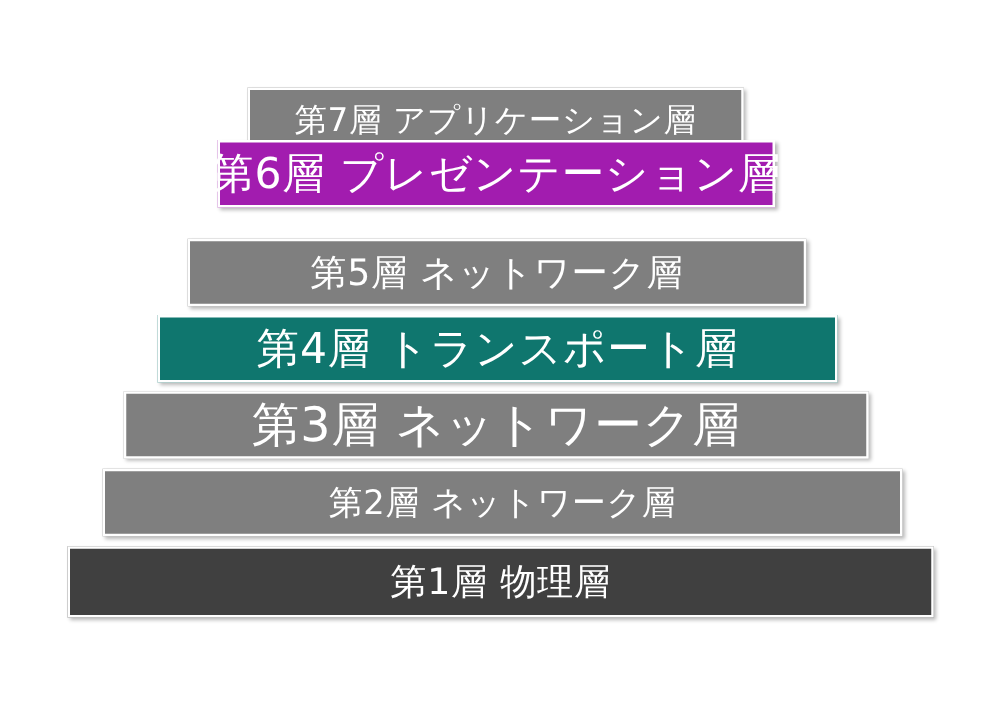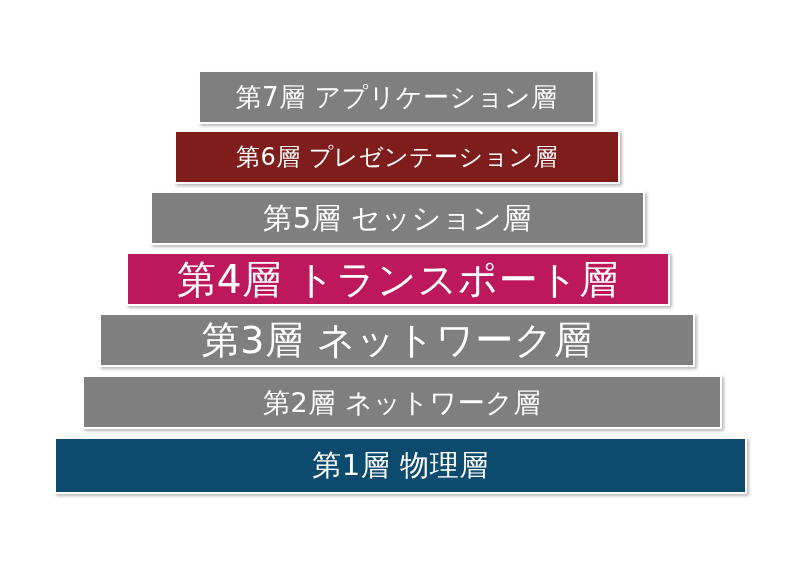--- a/index.html
+++ b/index.html
@@ -42,31 +42,31 @@
   }
 </style>
 </head>
 <body>
 
 <div id="osi-diagram">
 
 <div class="layer-bar" style="left: 198px; top: 70px; width: 397px; height: 54px; background: rgb(127, 127, 127); font-size: 26px; justify-content: center;">
       <span class="layer-label">第7層 アプリケーション層</span>
     </div>
-    <div class="layer-bar" style="left: 174px; top: 130px; width: 446px; height: 54px; background: #7f1d1d; font-size: 24px;">
+    <div class="layer-bar" style="left: 174px; top: 112px; width: 446px; height: 54px; background: #a21caf; font-size: 34px;">
       <span class="layer-label">第6層 プレゼンテーション層</span>
     </div>
     <div class="layer-bar" style="left: 150px; top: 191px; width: 495px; height: 54px; background: rgb(127, 127, 127); font-size: 29px;">
-      <span class="layer-label">第5層 セッション層</span>
+      <span class="layer-label">第5層 ネットワーク層</span>
     </div>
-    <div class="layer-bar" style="left: 126px; top: 252px; width: 544px; height: 54px; background: #be185d; font-size: 39px;">
+    <div class="layer-bar" style="left: 126px; top: 252px; width: 544px; height: 54px; background: #0f766e; font-size: 34px;">
       <span class="layer-label">第4層 トランスポート層</span>
     </div>
     <div class="layer-bar" style="left: 99px; top: 313px; width: 596px; height: 54px; background: rgb(127, 127, 127); font-size: 38px;">
       <span class="layer-label">第3層 ネットワーク層</span>
     </div>
     <div class="layer-bar" style="left: 82px; top: 375px; width: 640px; height: 54px; background: rgb(127, 127, 127); font-size: 27px;">
       <span class="layer-label">第2層 ネットワーク層</span>
     </div>
-    <div class="layer-bar" style="left: 54px; top: 437px; width: 693px; height: 57px; background: #0c4a6e; font-size: 29px;">
+    <div class="layer-bar" style="left: 54px; top: 437px; width: 693px; height: 57px; background: #404040; font-size: 29px;">
       <span class="layer-label">第1層 物理層</span>
     </div>
   </div>
 
 </body></html>

